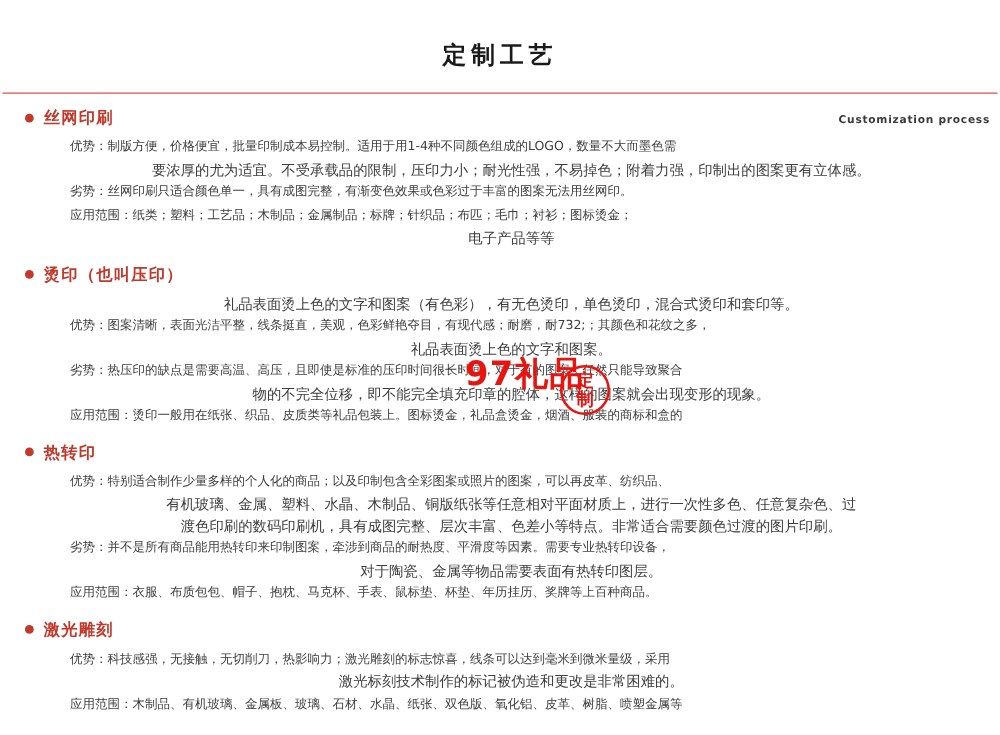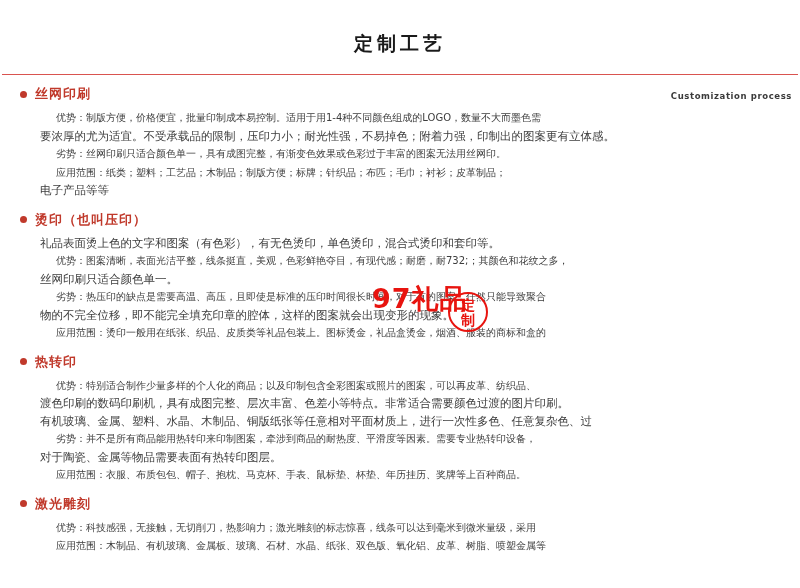--- a/index.html
+++ b/index.html
@@ -88,21 +88,22 @@
     flex: 0 0 auto;
     white-space: nowrap;
   }
   .text {
     flex: 1 1 auto;
   }
   .plain {
     color: #3d3d3d;
     font-size: 11.5px;
     line-height: 17.5px;
-    margin-left: 20px;
+    margin-left: 10px;
+    text-align: center;
   }
   
   .watermark {
     position: absolute;
     left: 372px;
     top: 281px;
     pointer-events: none;
     user-select: none;
   }
   .wm-main {
@@ -151,78 +152,79 @@
         <span class="label">优势：</span>
         <span class="text">制版方便，价格便宜，批量印制成本易控制。适用于用1-4种不同颜色组成的LOGO，数量不大而墨色需</span>
       </div>
       <div class="plain">要浓厚的尤为适宜。不受承载品的限制，压印力小；耐光性强，不易掉色；附着力强，印制出的图案更有立体感。</div>
       <div class="para">
         <span class="label">劣势：</span>
         <span class="text">丝网印刷只适合颜色单一，具有成图完整，有渐变色效果或色彩过于丰富的图案无法用丝网印。</span>
       </div>
       <div class="para">
         <span class="label">应用范围：</span>
-        <span class="text">纸类；塑料；工艺品；木制品；制版方便；标牌；针织品；布匹；毛巾；衬衫；皮革制品；</span>
+        <span class="text">纸类；塑料；工艺品；木制品；金属制品；标牌；针织品；布匹；毛巾；衬衫；图标烫金；</span>
       </div>
       <div class="plain">电子产品等等</div>
     </div>
 
     <div class="section">
       <div class="sec-head">
         <span class="bullet"></span>
         <span class="sec-title">烫印（也叫压印）</span>
       </div>
       <div class="plain">礼品表面烫上色的文字和图案（有色彩），有无色烫印，单色烫印，混合式烫印和套印等。</div>
       <div class="para">
         <span class="label">优势：</span>
         <span class="text">图案清晰，表面光洁平整，线条挺直，美观，色彩鲜艳夺目，有现代感；耐磨，耐732;；其颜色和花纹之多，</span>
       </div>
-      <div class="plain">丝网印刷只适合颜色单一。</div>
+      <div class="plain">礼品表面烫上色的文字和图案。</div>
       <div class="para">
         <span class="label">劣势：</span>
         <span class="text">热压印的缺点是需要高温、高压，且即使是标准的压印时间很长时间，对于有的图案，任然只能导致聚合</span>
       </div>
       <div class="plain">物的不完全位移，即不能完全填充印章的腔体，这样的图案就会出现变形的现象。</div>
       <div class="para">
         <span class="label">应用范围：</span>
         <span class="text">烫印一般用在纸张、织品、皮质类等礼品包装上。图标烫金，礼品盒烫金，烟酒、服装的商标和盒的</span>
       </div>
     </div>
 
     <div class="section">
       <div class="sec-head">
         <span class="bullet"></span>
         <span class="sec-title">热转印</span>
       </div>
       <div class="para">
         <span class="label">优势：</span>
         <span class="text">特别适合制作少量多样的个人化的商品；以及印制包含全彩图案或照片的图案，可以再皮革、纺织品、</span>
       </div>
+      <div class="plain">有机玻璃、金属、塑料、水晶、木制品、铜版纸张等任意相对平面材质上，进行一次性多色、任意复杂色、过</div>
       <div class="plain">渡色印刷的数码印刷机，具有成图完整、层次丰富、色差小等特点。非常适合需要颜色过渡的图片印刷。</div>
-      <div class="plain">有机玻璃、金属、塑料、水晶、木制品、铜版纸张等任意相对平面材质上，进行一次性多色、任意复杂色、过</div>
       <div class="para">
         <span class="label">劣势：</span>
         <span class="text">并不是所有商品能用热转印来印制图案，牵涉到商品的耐热度、平滑度等因素。需要专业热转印设备，</span>
       </div>
       <div class="plain">对于陶瓷、金属等物品需要表面有热转印图层。</div>
       <div class="para">
         <span class="label">应用范围：</span>
         <span class="text">衣服、布质包包、帽子、抱枕、马克杯、手表、鼠标垫、杯垫、年历挂历、奖牌等上百种商品。</span>
       </div>
     </div>
 
     <div class="section">
       <div class="sec-head">
         <span class="bullet"></span>
         <span class="sec-title">激光雕刻</span>
       </div>
       <div class="para">
         <span class="label">优势：</span>
         <span class="text">科技感强，无接触，无切削刀，热影响力；激光雕刻的标志惊喜，线条可以达到毫米到微米量级，采用</span>
       </div>
+      <div class="plain">激光标刻技术制作的标记被伪造和更改是非常困难的。</div>
       <div class="para">
         <span class="label">应用范围：</span>
         <span class="text">木制品、有机玻璃、金属板、玻璃、石材、水晶、纸张、双色版、氧化铝、皮革、树脂、喷塑金属等</span>
       </div>
     </div>
 
   </div>
 
   <div class="watermark">
     <div class="wm-main">97礼品</div>

